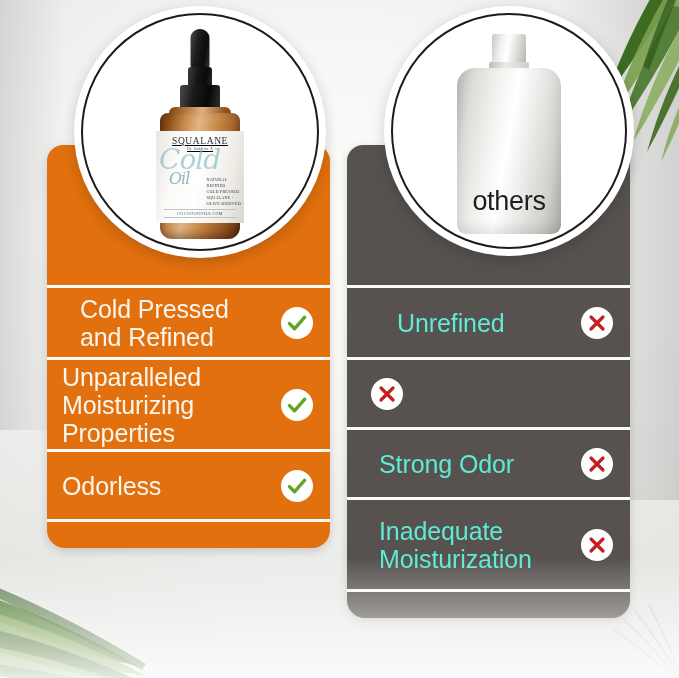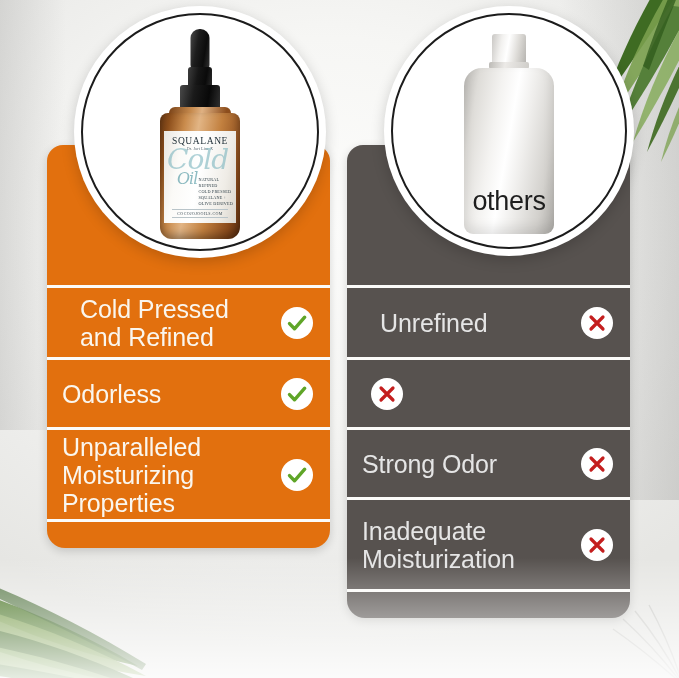--- a/index.html
+++ b/index.html
@@ -108,21 +108,22 @@
   .row-label {
     flex: 1 1 auto;
     color: #faf6ee;
     font-size: 25px;
     line-height: 1.12;
     letter-spacing: -0.1px;
     white-space: pre-line;
     font-weight: 400;
   }
   #column-others .row-label {
-    color: #e5e5e5;
+    color: #5eead4;
+    margin-left: 17px;
   }
   .row-mark {
     flex: 0 0 auto;
     width: 34px;
     height: 34px;
     margin-left: 8px;
     margin-right: 6px;
   }
   .col-foot {
     height: 26px;
@@ -219,23 +220,24 @@
     left: 50%; transform: translateX(-50%);
     top: 78px;
     width: 62px; height: 16px;
     background: linear-gradient(100deg,#7a4318 0%,#c68a4d 35%,#dfb182 52%,#8d4e1d 90%);
     border-radius: 6px 6px 2px 2px;
   }
   #bottle-label {
     position: absolute;
     left: 50%; transform: translateX(-50%);
     top: 102px;
-    width: 72px; height: 92px;
+    width: 88px; height: 92px;
     background: linear-gradient(100deg,#e9e6e0 0%,#fbfaf7 22%,#ffffff 48%,#efece6 80%,#d9d5cd 100%);
     overflow: hidden;
+    text-decoration: underline;
   }
   #label-brand {
     text-align: center;
     font-family: "Liberation Serif", serif;
     font-size: 9.5px;
     letter-spacing: .6px;
     color: #23323a;
     margin-top: 5px;
     white-space: nowrap;
   }
@@ -313,21 +315,21 @@
     left: 50%; transform: translateX(-50%);
     top: 28px;
     width: 40px; height: 7px;
     background: linear-gradient(100deg,#bcbab6 0%,#eceae7 40%,#cfcdc9 100%);
     border-radius: 2px;
   }
   #others-body {
     position: absolute;
     left: 50%; transform: translateX(-50%);
     top: 34px;
-    width: 90px; height: 166px;
+    width: 104px; height: 166px;
     border-radius: 18px 18px 9px 9px;
     background: linear-gradient(100deg,
       #b9b7b3 0%, #dedcd8 14%, #f4f3f1 34%, #ffffff 48%,
       #efeeec 62%, #d3d1cd 84%, #aeaca8 100%);
     box-shadow: inset 0 -6px 12px rgba(0,0,0,.10);
   }
   #others-text {
     position: absolute;
     left: 0; right: 0;
     top: 118px;
@@ -385,32 +387,32 @@
       <div class="row r0">
         <div class="row-label">Cold Pressed
 and Refined</div>
         <svg class="row-mark" viewBox="0 0 34 34">
           <circle cx="17" cy="17" r="16" fill="#ffffff"></circle>
           <path d="M9.5 17.6 l5 5.2 l10.2 -11.6" fill="none" stroke="#5fa528" stroke-width="3.4" stroke-linecap="round" stroke-linejoin="round"></path>
         </svg>
       </div>
 
 
-      <div class="row r2">
-        <div class="row-label">Odorless</div>
-        <svg class="row-mark" viewBox="0 0 34 34">
-          <circle cx="17" cy="17" r="16" fill="#ffffff"></circle>
-          <path d="M9.5 17.6 l5 5.2 l10.2 -11.6" fill="none" stroke="#5fa528" stroke-width="3.4" stroke-linecap="round" stroke-linejoin="round"></path>
-        </svg>
-      </div>
-
       <div class="row r3">
         <div class="row-label">Unparalleled
 Moisturizing
 Properties</div>
+        <svg class="row-mark" viewBox="0 0 34 34">
+          <circle cx="17" cy="17" r="16" fill="#ffffff"></circle>
+          <path d="M9.5 17.6 l5 5.2 l10.2 -11.6" fill="none" stroke="#5fa528" stroke-width="3.4" stroke-linecap="round" stroke-linejoin="round"></path>
+        </svg>
+      </div>
+
+      <div class="row r2">
+        <div class="row-label">Odorless</div>
         <svg class="row-mark" viewBox="0 0 34 34">
           <circle cx="17" cy="17" r="16" fill="#ffffff"></circle>
           <path d="M9.5 17.6 l5 5.2 l10.2 -11.6" fill="none" stroke="#5fa528" stroke-width="3.4" stroke-linecap="round" stroke-linejoin="round"></path>
         </svg>
       </div>
     </div>
 
     <div class="col-foot"></div>
   </div>
 

